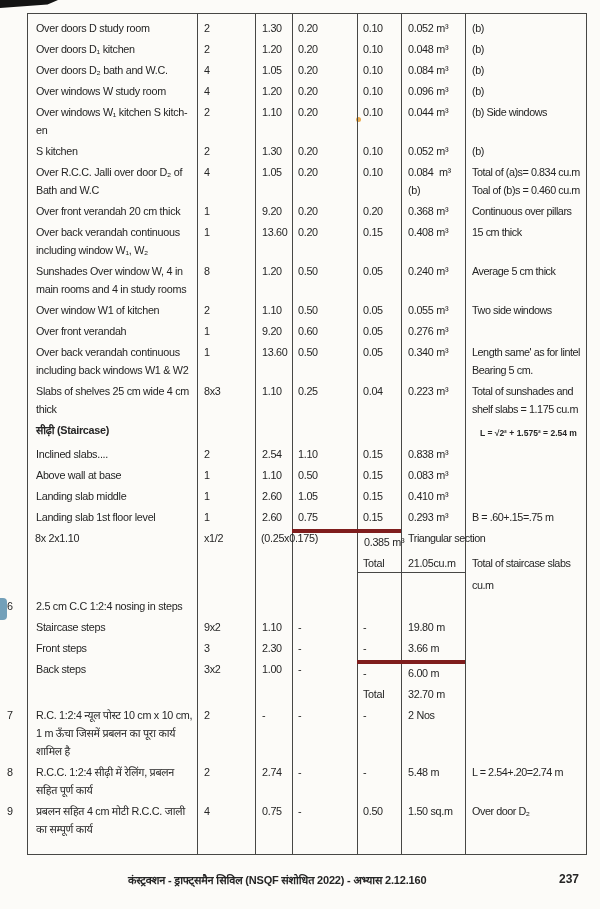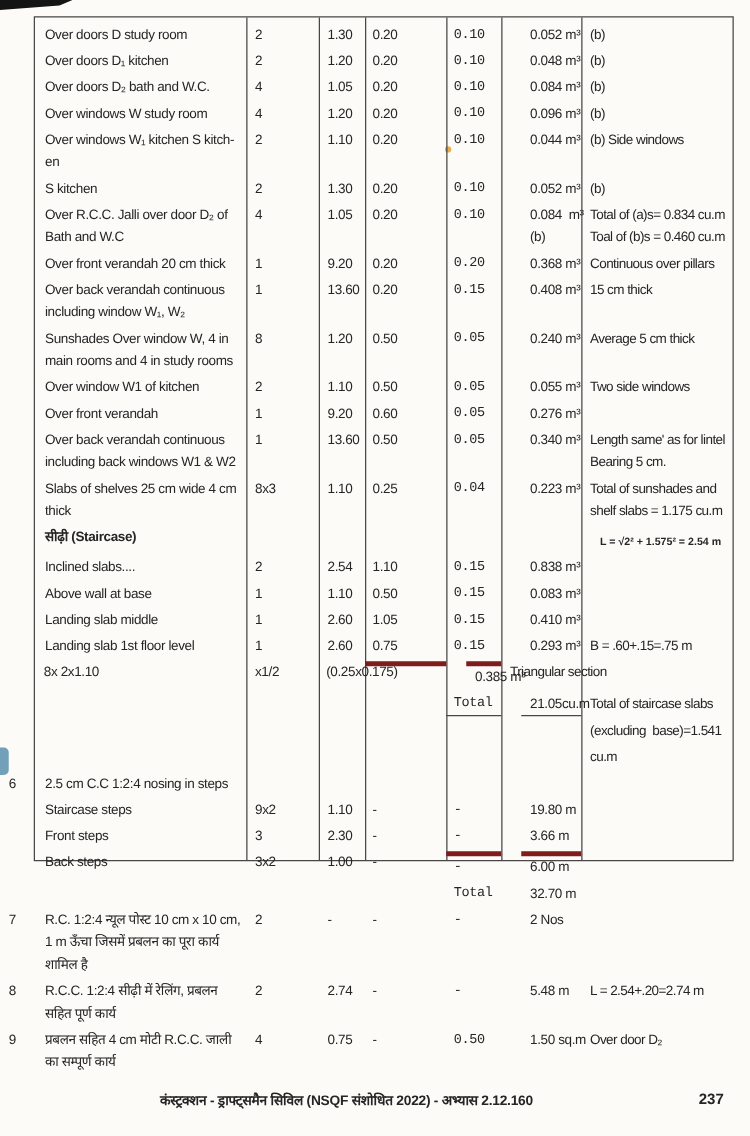--- a/index.html
+++ b/index.html
@@ -17,39 +17,39 @@
   .edge-smudge{
     position:absolute;left:0;top:598px;width:7px;height:22px;
     background:#5b8fae;border-radius:0 4px 4px 0;opacity:.85;
   }
   .dot-artifact{
     position:absolute;left:356px;top:117px;width:5px;height:5px;border-radius:50%;
     background:#e8a23c;opacity:.9;
   }
   
   .table{
-    position:absolute;left:27px;top:13px;width:560px;height:676px;
+    position:absolute;left:27px;top:13px;width:560px;height:842px;
     border:1px solid #474745;box-sizing:border-box;
   }
   .vline{position:absolute;top:0;bottom:0;width:1px;background:#474745;}
   .rows{position:absolute;left:0;top:0;right:0;padding-top:5px;}
   .row{
     position:relative;display:grid;
     grid-template-columns:169px 58px 37px 65px 44px 64px 123px;
     margin-bottom:3px;
   }
   .row.bold{font-weight:bold;}
   .cell{font-size:10.8px;letter-spacing:-0.3px;}
   .cell div{line-height:18px;white-space:pre;}
   .cell.desc{padding-left:8px;}
   .cell.num{padding-left:7px;}
   .cell.len{padding-left:7px;}
   .cell.brd{padding-left:6px;}
-  .cell.hgt{padding-left:6px;font-family:Liberation Mono, monospace;}
-  .cell.qty{padding-left:7px;margin-left:16px;}
+  .cell.hgt{padding-left:6px;}
+  .cell.qty{padding-left:7px;}
   .cell.rem{padding-left:7px;letter-spacing:-0.45px;}
   .cell.bt{border-top:4px solid #7f1d1d;}
   .cell.bb{border-bottom:1px solid #474745;}
   .cell.rem.formula div{font-size:8.5px;padding-left:8px;padding-top:3px;letter-spacing:0;}
   .gutter-no{
     position:absolute;left:-21px;top:0;font-size:10.8px;line-height:18px;color:#252525;
   }
   
   .footer{position:absolute;left:0;top:872px;width:600px;height:20px;font-weight:bold;}
   .footer .ftext{position:absolute;left:128px;top:0;font-size:11px;letter-spacing:-0.2px;white-space:pre;}
@@ -535,31 +535,20 @@
           </div>
         </div>
         <div class="row">
           <div class="cell desc"></div>
           <div class="cell num"></div>
           <div class="cell len"></div>
           <div class="cell brd"></div>
           <div class="cell hgt"></div>
           <div class="cell qty"></div>
           <div class="cell rem">
-            <div>(excluding  base)=1.541</div>
-          </div>
-        </div>
-        <div class="row">
-          <div class="cell desc"></div>
-          <div class="cell num"></div>
-          <div class="cell len"></div>
-          <div class="cell brd"></div>
-          <div class="cell hgt"></div>
-          <div class="cell qty"></div>
-          <div class="cell rem">
             <div>cu.m</div>
           </div>
         </div>
         <div class="row">
           <span class="gutter-no">6</span>
           <div class="cell desc">
             <div>2.5 cm C.C 1:2:4 nosing in steps</div>
           </div>
           <div class="cell num"></div>
           <div class="cell len"></div>

